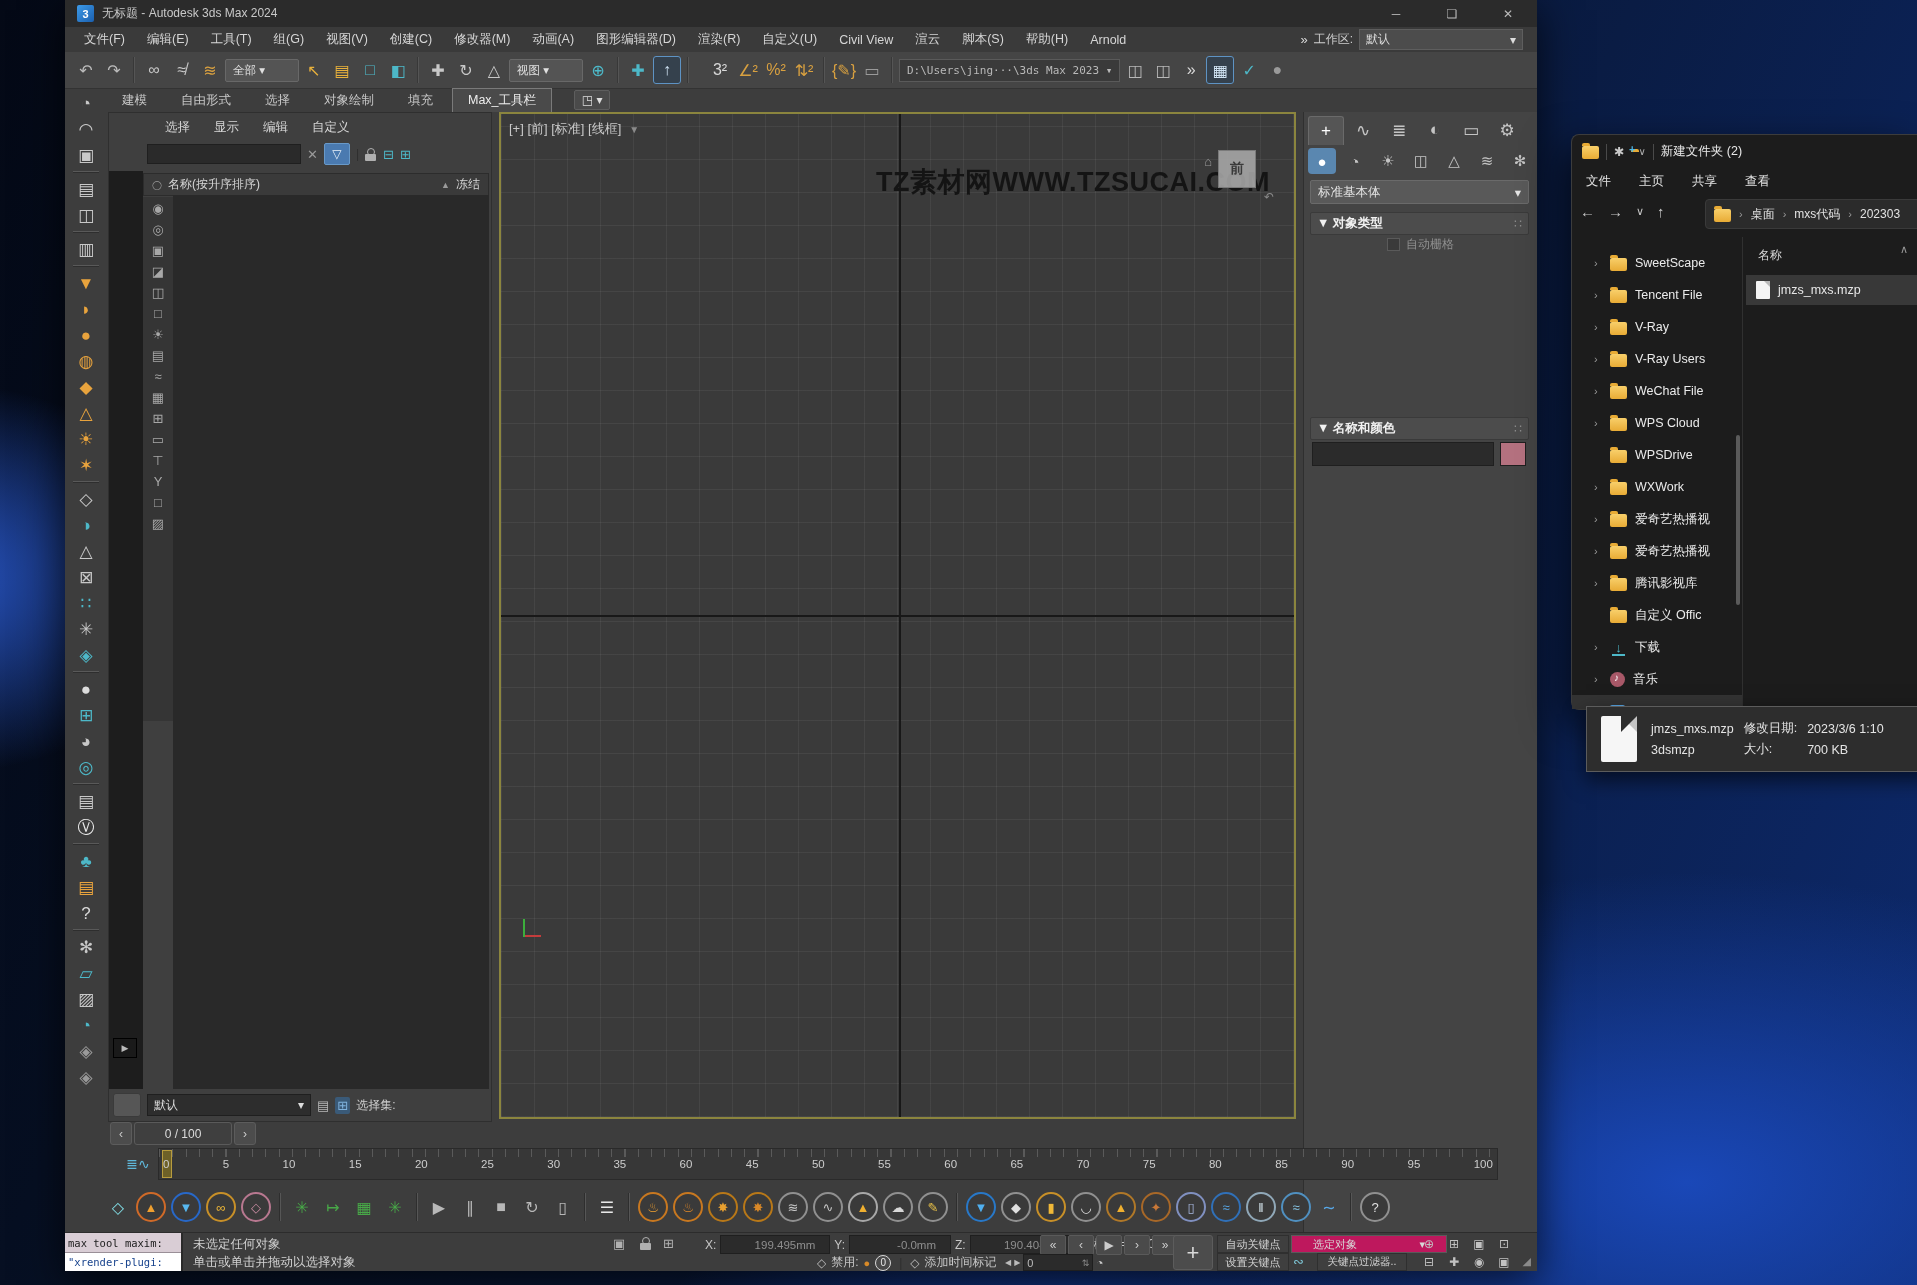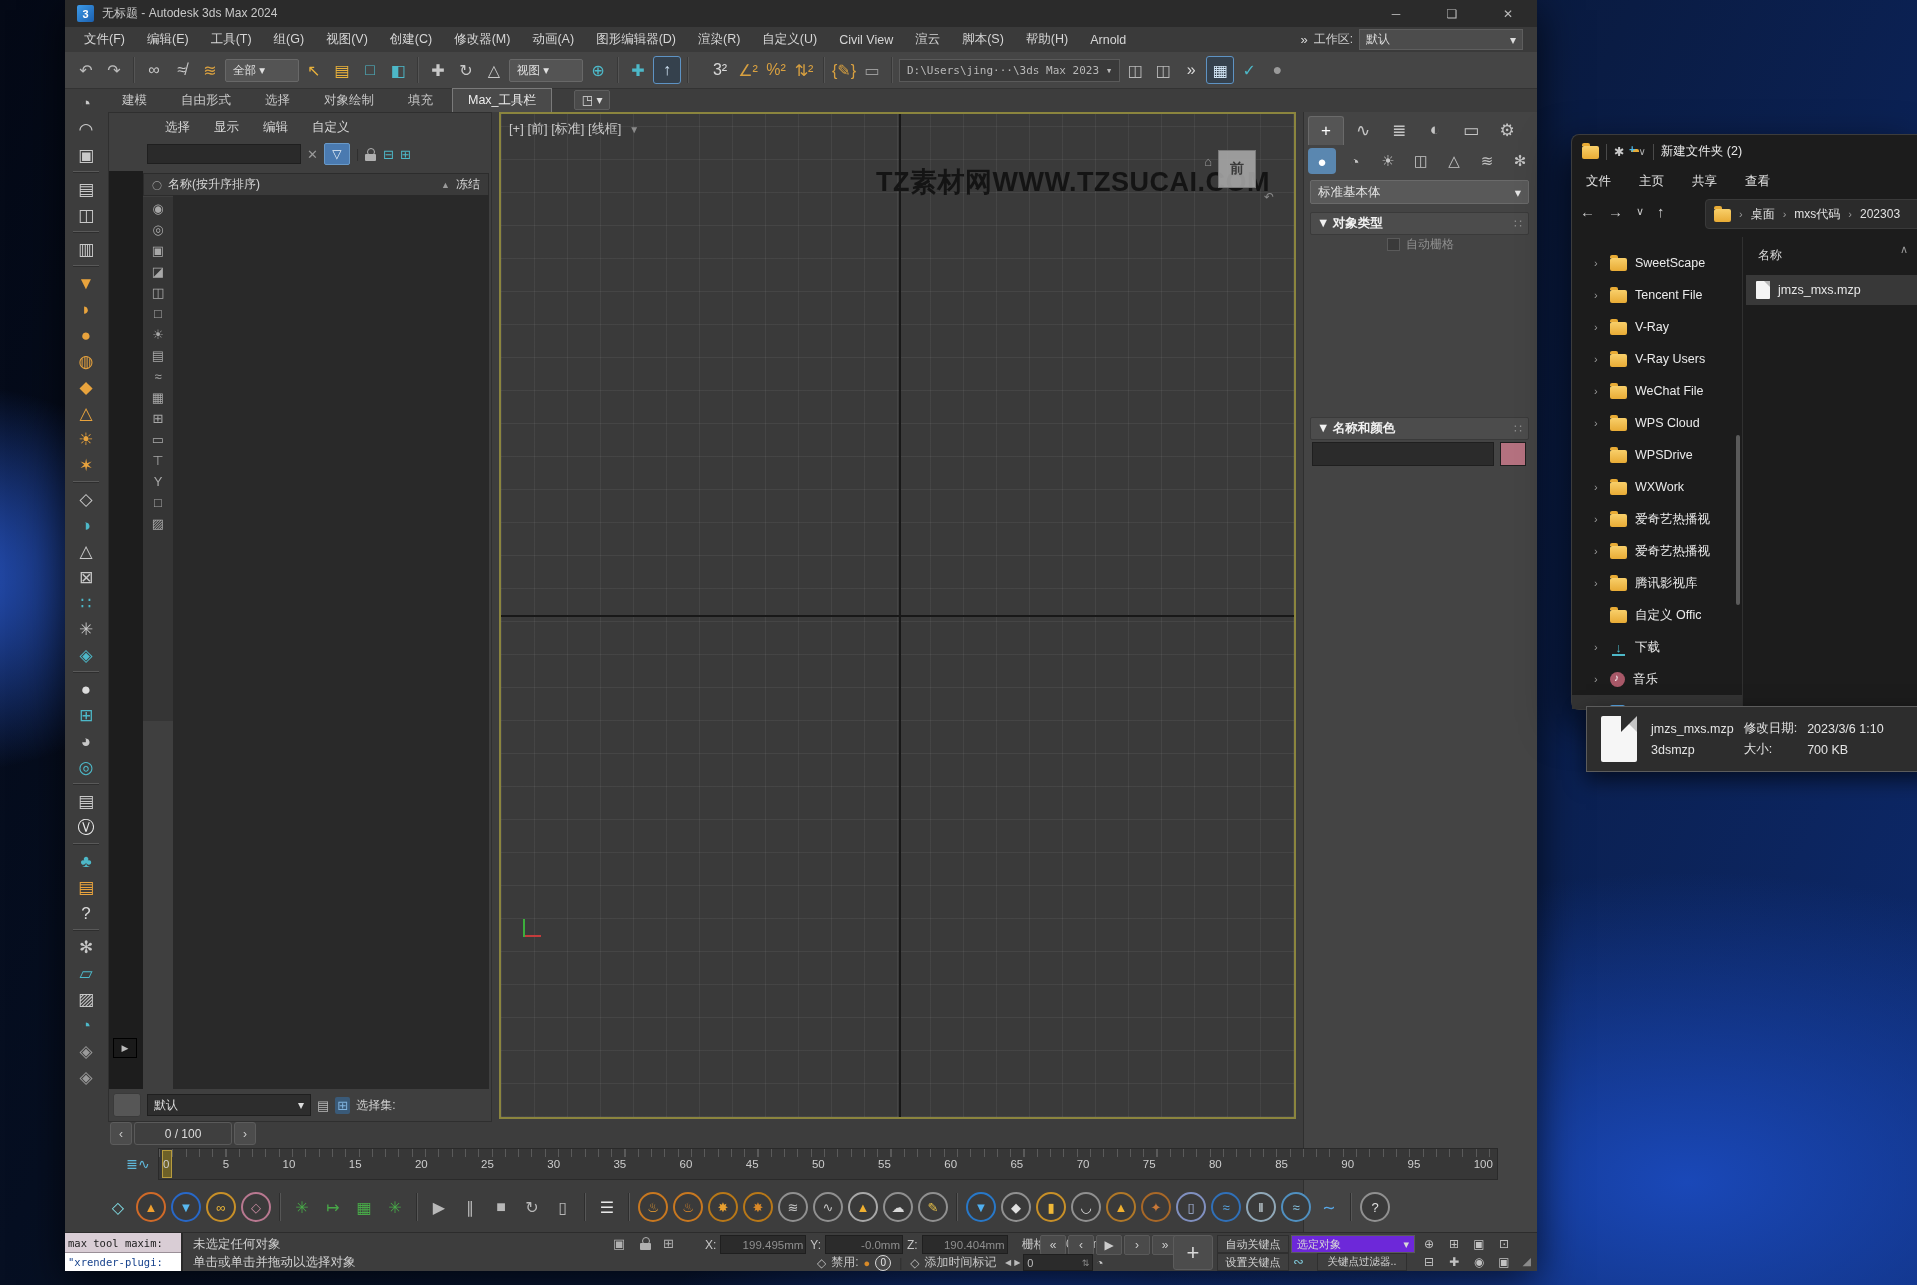--- a/index.html
+++ b/index.html
@@ -99,30 +99,30 @@
   .fxs{width:0;height:28px;border-left:1px solid #2e2e2e;border-right:1px solid #565656;margin:0 3px;flex:none;}
   
   .status{position:absolute;left:0;top:1232px;right:0;height:38px;background:#3d3d3d;border-top:1px solid #2c2c2c;}
   .listener{position:absolute;left:0;top:0;width:116px;height:38px;border-right:2px solid #2a2a2a;font-family:"DejaVu Sans Mono",monospace;font-size:10.5px;}
   .listener .l1{height:19px;background:#d9cdd5;color:#1a1a1a;display:flex;align-items:center;padding-left:3px;border-bottom:1px solid #9a8f97;white-space:nowrap;overflow:hidden;}
   .listener .l2{height:18px;background:#ffffff;color:#16418c;display:flex;align-items:center;padding-left:3px;white-space:nowrap;overflow:hidden;}
   .prompt1{position:absolute;left:128px;top:3px;color:#d2d2d2;font-size:12.5px;}
   .prompt2{position:absolute;left:128px;top:21px;color:#d2d2d2;font-size:12.5px;}
   .st-ic{position:absolute;top:3px;color:#b0b0b0;font-size:13px;}
   .coords{position:absolute;left:640px;top:2px;display:flex;align-items:center;gap:4px;color:#c6c6c6;}
-  .cfield{height:17px;background:#2b2b2b;border:1px solid #1f1f1f;color:#8f8f8f;display:flex;align-items:center;justify-content:flex-end;padding:0 2px;font-size:11.5px;}
+  .cfield{height:17px;background:#2b2b2b;border:1px solid #1f1f1f;color:#8f8f8f;display:flex;align-items:center;justify-content:flex-end;padding:0 14px;font-size:11.5px;}
   .row2disable{position:absolute;left:752px;top:21px;display:flex;align-items:center;gap:5px;color:#c6c6c6;}
   .zero-badge{width:14px;height:14px;border:1.5px solid #d8d8d8;border-radius:50%;display:flex;align-items:center;justify-content:center;color:#e8e8e8;font-size:10px;background:#4a4a4a;}
   .pb{position:absolute;left:975px;top:2px;display:flex;gap:2px;}
   .pb span{width:24px;height:18px;background:#4a4a4a;border:1px solid #5a5a5a;border-radius:2px;display:flex;align-items:center;justify-content:center;color:#ccc;font-size:12px;}
   .spin2{position:absolute;left:940px;top:21px;display:flex;align-items:center;gap:3px;color:#bbb;}
   .spin2 .f{width:62px;height:15px;background:#2b2b2b;border:1px solid #1f1f1f;color:#bdbdbd;display:flex;align-items:center;justify-content:space-between;padding:0 3px;font-size:11px;}
   .bigplus{position:absolute;left:1108px;top:2px;width:38px;height:33px;background:#4c4c4c;border:1px solid #5c5c5c;border-radius:3px;display:flex;align-items:center;justify-content:center;color:#d8d8d8;font-size:22px;}
   .kbtn{position:absolute;width:70px;height:16px;background:#3f3f3f;border:1px solid #2f2f2f;color:#d4d4d4;display:flex;align-items:center;justify-content:center;font-size:11px;white-space:nowrap;}
-  .seldd{position:absolute;left:1226px;top:2px;width:112px;height:16px;background:#6d28d9;border:1px solid #5a5a5a;display:flex;align-items:center;justify-content:space-between;padding:0 5px;color:#d8d8d8;font-size:11px;}
+  .seldd{position:absolute;left:1226px;top:2px;width:112px;height:16px;background:#be185d;border:1px solid #5a5a5a;display:flex;align-items:center;justify-content:space-between;padding:0 21px;color:#d8d8d8;font-size:11px;}
   .kfilter{position:absolute;left:1252px;top:20px;width:88px;height:16px;background:#3f3f3f;border:1px solid #2f2f2f;color:#d4d4d4;display:flex;align-items:center;justify-content:center;font-size:10.5px;white-space:nowrap;}
   .navgrid{position:absolute;left:1352px;top:2px;display:grid;grid-template-columns:repeat(4,24px);grid-auto-rows:17px;gap:1px;}
   .navgrid span{display:flex;align-items:center;justify-content:center;color:#c2c2c2;font-size:12px;}
   .grip{position:absolute;right:6px;bottom:3px;color:#8a8a8a;font-size:11px;}
   
   .ex{position:absolute;left:1571px;top:134px;width:346px;height:574px;background:#1c1c1c;border:1px solid #3c3c3c;border-right:none;border-radius:8px 0 0 8px;box-shadow:-8px 14px 40px rgba(0,0,0,.65);color:#e6e6e6;}
   .ex-title{position:absolute;left:10px;top:8px;display:flex;align-items:center;gap:7px;font-size:12.5px;color:#e8e8e8;}
   .ex-div{width:1px;height:16px;background:#4a4a4a;}
   .ex-menu{position:absolute;left:14px;top:38px;display:flex;gap:28px;color:#e2e2e2;font-size:12.5px;}
   .ex-nav{position:absolute;left:8px;top:68px;display:flex;align-items:center;gap:13px;color:#c8c8c8;font-size:15px;}

